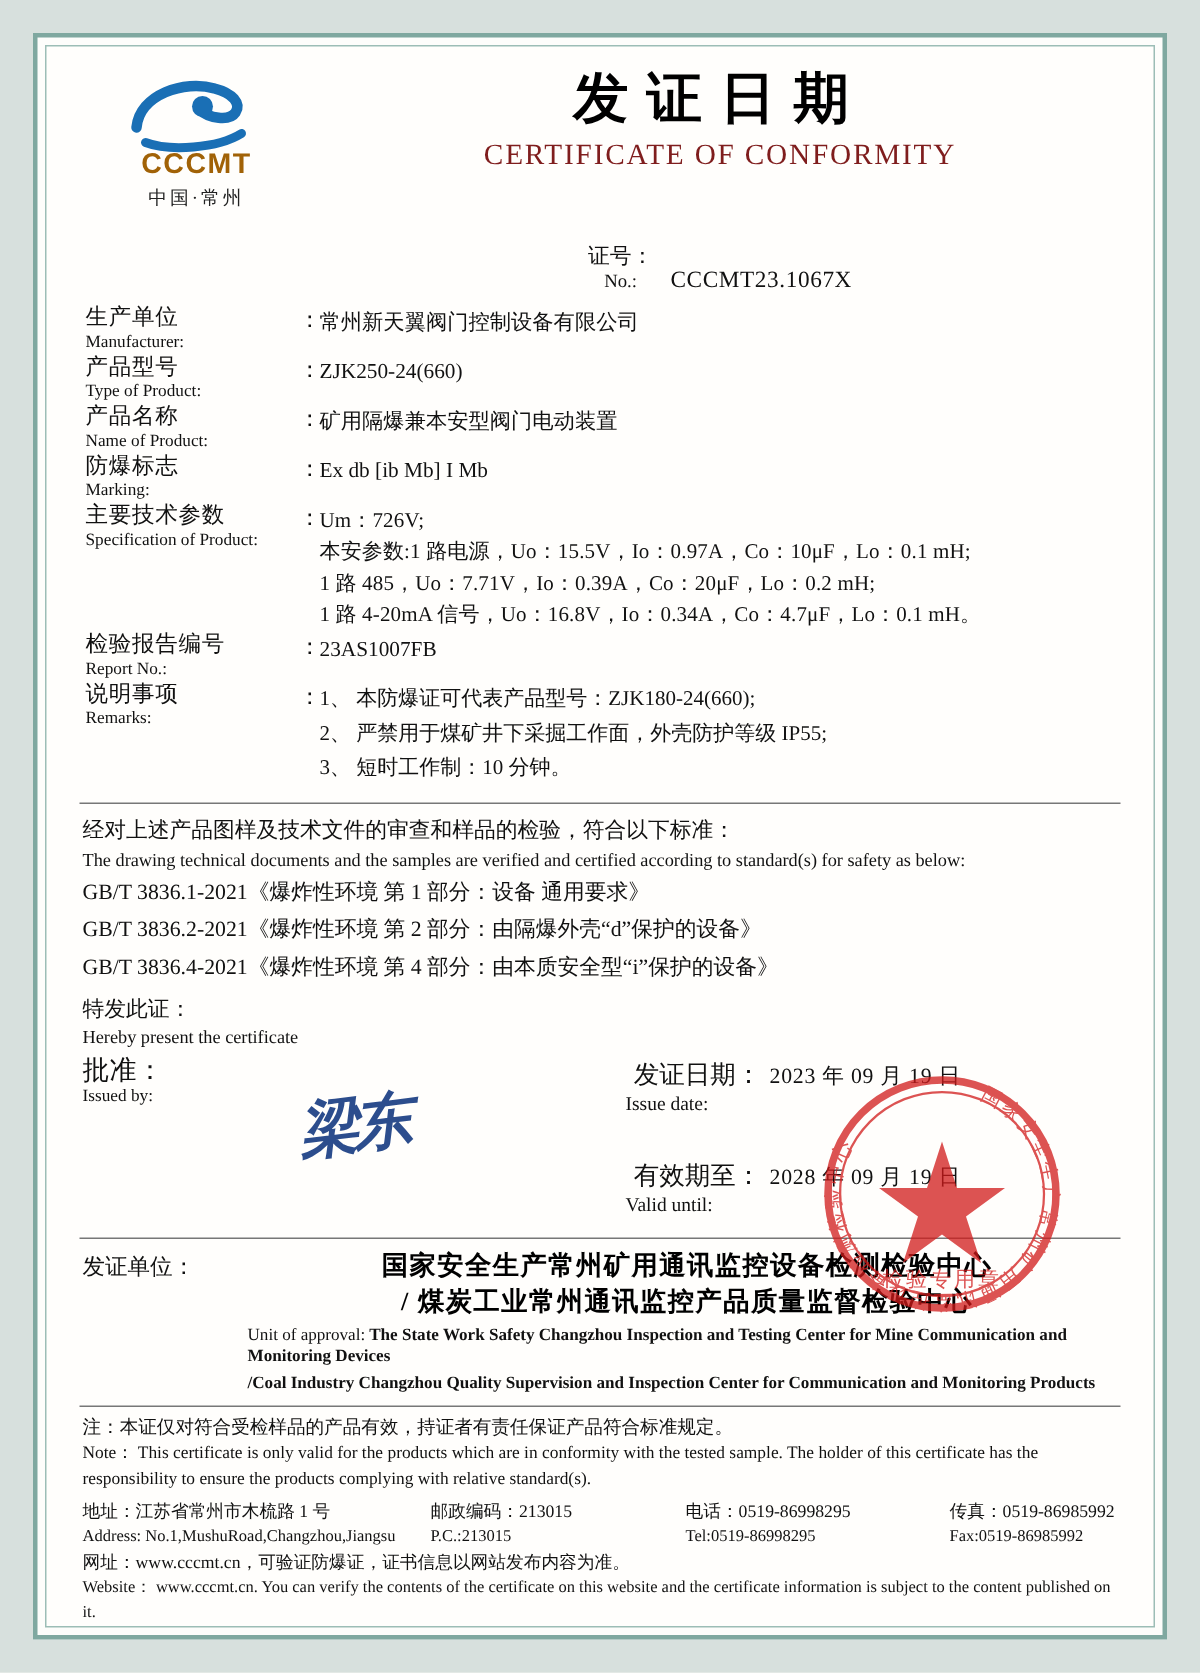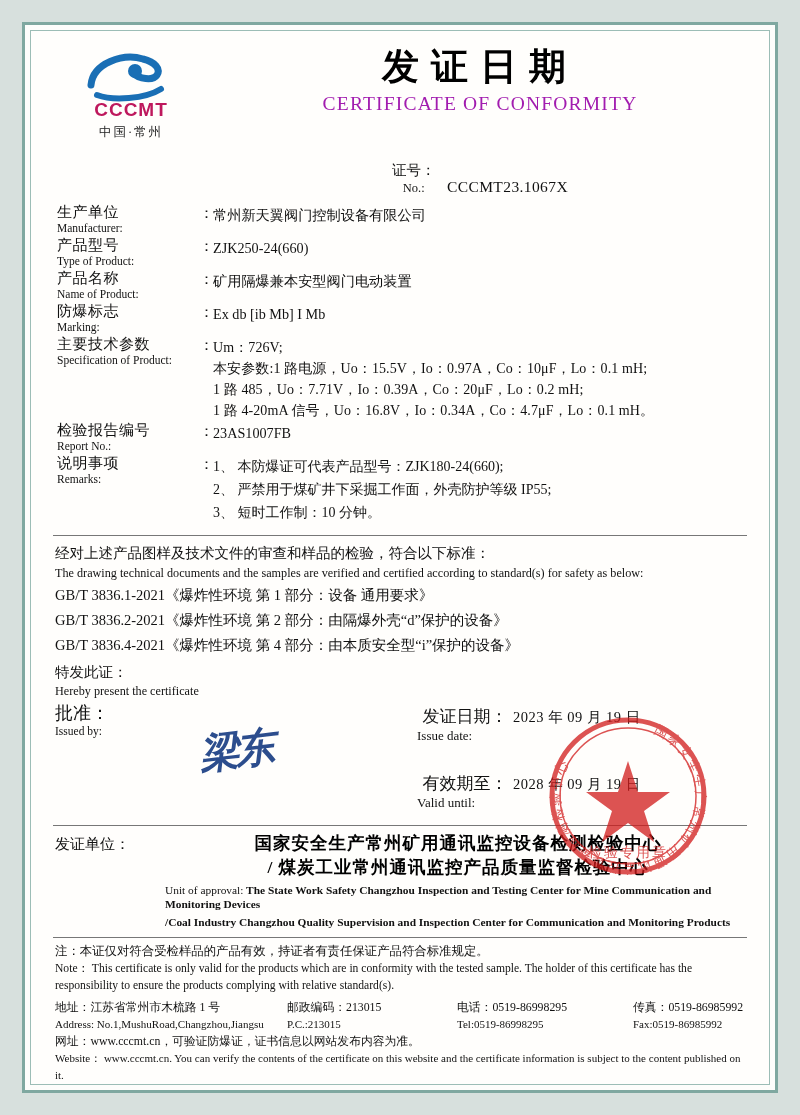--- a/index.html
+++ b/index.html
@@ -42,36 +42,36 @@
   }
   .logo{
     position:absolute;left:12px;top:10px;width:140px;text-align:center;
   }
   .logo-swirl{
     width:96px;height:52px;margin:0 auto;position:relative;
   }
   .logo-swirl svg{display:block;}
   .logo-text{
     font-family:"Liberation Sans","DejaVu Sans",sans-serif;
-    font-weight:bold;font-size:19px;letter-spacing:1px;color:#be185d;
+    font-weight:bold;font-size:19px;letter-spacing:1px;color:#a16207;
     margin-top:-4px;
   }
   .logo-sub{
     font-size:12.5px;color:#222;margin-top:3px;letter-spacing:2px;
   }
   .title-block{
     margin-left:160px;text-align:center;padding-top:6px;
   }
   .title-cn{
     font-size:37px;font-weight:bold;letter-spacing:12px;
     font-family:"Liberation Serif","DejaVu Serif",serif;
     color:#000;line-height:1.1;
   }
   .title-en{
-    font-size:19.5px;letter-spacing:1.2px;margin-top:5px;color:#a21caf;
+    font-size:19.5px;letter-spacing:1.2px;margin-top:5px;color:#7f1d1d;
     font-family:"Liberation Serif","DejaVu Serif",serif;
   }
   .certno{
     margin-left:160px;margin-top:8px;text-align:center;
     font-size:14px;
   }
   .certno .lbl{display:inline-block;}
   .certno .lbl-cn{font-size:14.5px;}
   .certno .lbl-en{font-size:12.5px;}
   .certno .val{

